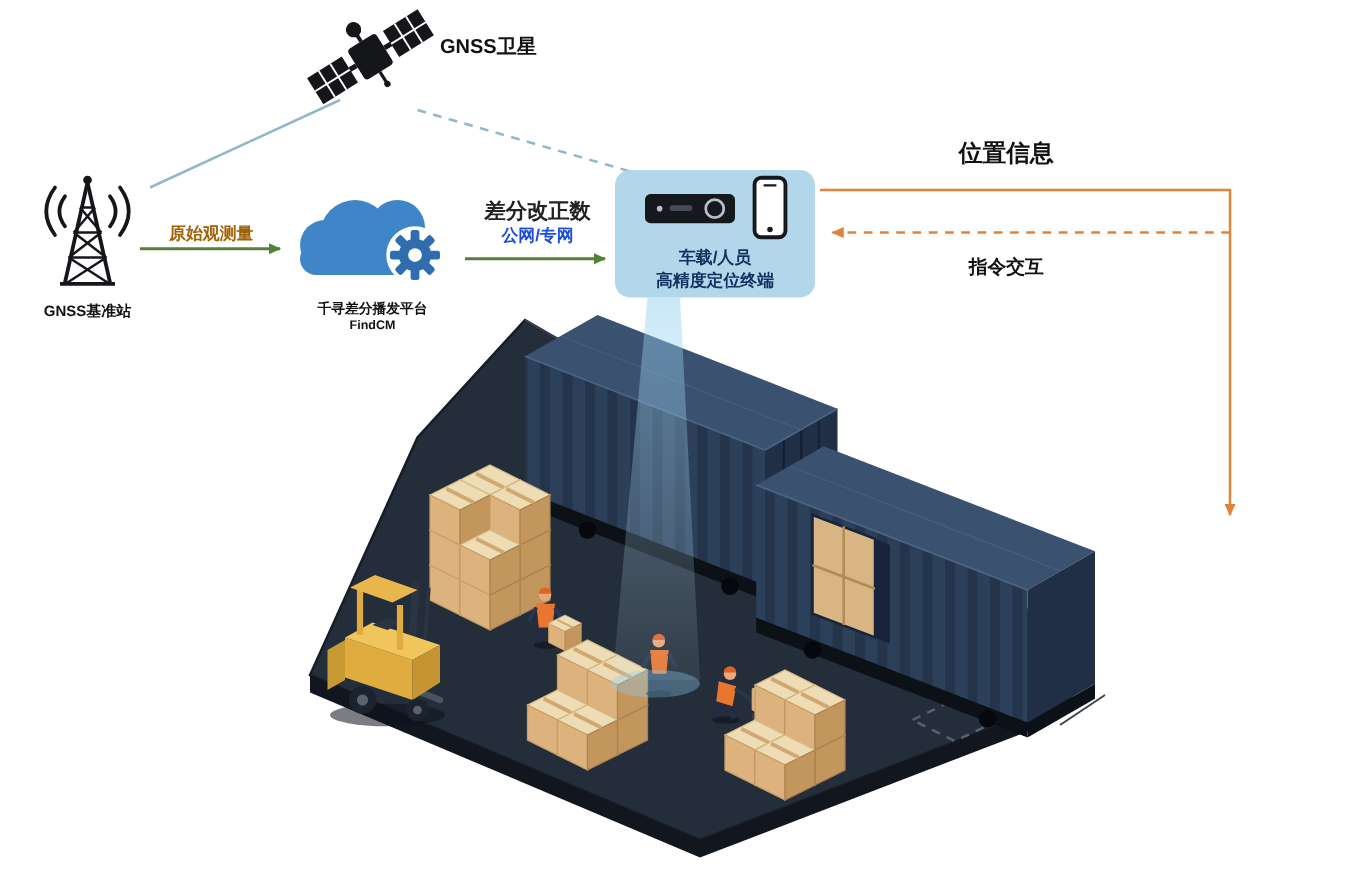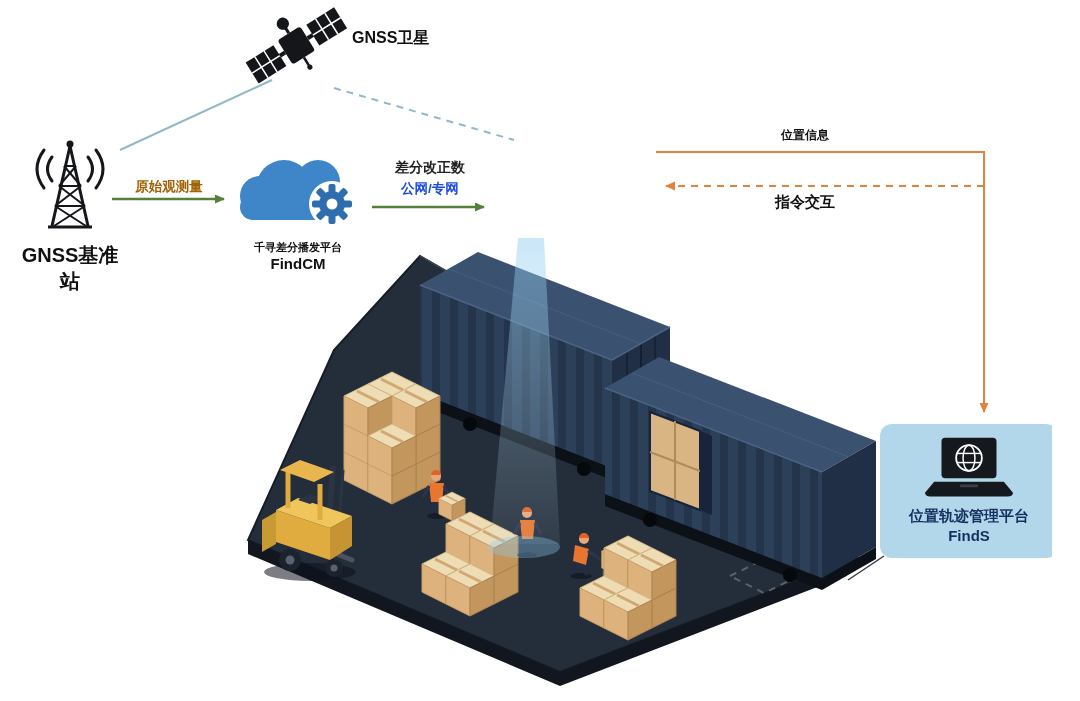--- a/index.html
+++ b/index.html
@@ -226,21 +226,21 @@
       <line x1="37" y1="52" x2="59" y2="52" stroke="#14161a" stroke-width="2"></line>
       <line x1="33" y1="72" x2="63" y2="72" stroke="#14161a" stroke-width="2"></line>
       <line x1="42" y1="32" x2="59" y2="52" stroke="#14161a" stroke-width="2"></line>
       <line x1="54" y1="32" x2="37" y2="52" stroke="#14161a" stroke-width="2"></line>
       <line x1="37" y1="52" x2="63" y2="72" stroke="#14161a" stroke-width="2"></line>
       <line x1="59" y1="52" x2="33" y2="72" stroke="#14161a" stroke-width="2"></line>
       <line x1="33" y1="72" x2="64" y2="92" stroke="#14161a" stroke-width="2"></line>
       <line x1="63" y1="72" x2="32" y2="92" stroke="#14161a" stroke-width="2"></line>
       <line x1="26" y1="93" x2="70" y2="93" stroke="#14161a" stroke-width="3"></line>
     </svg>
-    <div class="diagram-label" style="position:static; font-size:20px; margin-top:4px;">GNSS基准站</div>
+    <div class="diagram-label" style="position:static; font-size:12px; margin-top:4px;">GNSS基准站</div>
   </div>
 
   <div class="diagram-label" style="left:110px; top:178px; width:118px; font-size:13.5px; color:#a16207;">原始观测量</div>
 
   <div class="node-col" style="left:216px; top:138px; width:164px;">
     <svg width="140" height="100" viewBox="0 0 140 100">
       <circle cx="56" cy="50" r="28" fill="#3f86c9"></circle>
       <circle cx="90" cy="44" r="22" fill="#3f86c9"></circle>
       <circle cx="32" cy="58" r="20" fill="#3f86c9"></circle>
       <rect x="12" y="56" width="92" height="26" rx="13" fill="#3f86c9"></rect>
@@ -254,37 +254,41 @@
           <rect x="-3.5" y="-20" width="7" height="9" rx="2" transform="rotate(180)"></rect>
           <rect x="-3.5" y="-20" width="7" height="9" rx="2" transform="rotate(225)"></rect>
           <rect x="-3.5" y="-20" width="7" height="9" rx="2" transform="rotate(270)"></rect>
           <rect x="-3.5" y="-20" width="7" height="9" rx="2" transform="rotate(315)"></rect>
         </g>
         <circle r="13" fill="#2f6eae"></circle>
         <circle r="5.5" fill="#ffffff"></circle>
       </g>
     </svg>
     <div class="diagram-label" style="position:static; font-size:11px; margin-top:2px;">千寻差分播发平台</div>
-    <div class="diagram-label" style="position:static; font-size:15px;">FindCM</div>
-  </div>
-
-  <div class="diagram-label" style="left:372px; top:158px; width:116px; font-size:14px; color:#222;">差分改正数</div>
+    <div class="diagram-label" style="position:static; font-size:10px;">FindCM</div>
+  </div>
+
+  <div class="diagram-label" style="left:372px; top:158px; width:116px; font-size:17px; color:#222;">差分改正数</div>
   <div class="diagram-label" style="left:372px; top:180px; width:116px; font-size:13.5px; color:#1d4ed8;">公网/专网</div>
 
-
-  <div class="diagram-label" style="left:750px; top:128px; width:110px; font-size:12px;">位置信息</div>
-  <div class="diagram-label" style="left:750px; top:192px; width:110px; font-size:15px;">指令交互</div>
-
-  <div class="node-box" style="left:880px; top:424px; width:178px; height:134px;">
-    <svg width="96" height="66" viewBox="0 0 104 72" style="margin-bottom:4px;">
-      <rect x="22" y="2" width="60" height="44" rx="4" fill="#15181d"></rect>
-      <circle cx="52" cy="24" r="14" fill="none" stroke="#ffffff" stroke-width="2"></circle>
-      <ellipse cx="52" cy="24" rx="6.5" ry="14" fill="none" stroke="#ffffff" stroke-width="1.6"></ellipse>
-      <line x1="39" y1="19" x2="65" y2="19" stroke="#ffffff" stroke-width="1.6"></line>
-      <line x1="39" y1="29" x2="65" y2="29" stroke="#ffffff" stroke-width="1.6"></line>
-      <path d="M14,50 L90,50 L100,62 Q100,66 94,66 L10,66 Q4,66 4,62 Z" fill="#15181d"></path>
-      <rect x="42" y="53" width="20" height="3" rx="1.5" fill="#3a4049"></rect>
-    </svg>
-    <div class="nb-label lg">位置轨迹管理平台</div>
-    <div class="nb-label lg">FindS</div>
-  </div>
+  <div class="node-box" style="left:492px; top:136px; width:160px; height:102px;">
+    <div class="term-icons">
+      <svg width="78" height="36" viewBox="0 0 84 40">
+        <rect x="2" y="8" width="80" height="26" rx="5" fill="#15181d"></rect>
+        <circle cx="64" cy="21" r="8" fill="none" stroke="#b9bec6" stroke-width="2.5"></circle>
+        <circle cx="15" cy="21" r="2.5" fill="#b9bec6"></circle>
+        <rect x="24" y="18" width="20" height="5" rx="2" fill="#444b55"></rect>
+      </svg>
+      <svg width="30" height="52" viewBox="0 0 34 58">
+        <rect x="3" y="2" width="28" height="54" rx="6" fill="#ffffff" stroke="#15181d" stroke-width="3.5"></rect>
+        <line x1="12" y1="9" x2="22" y2="9" stroke="#15181d" stroke-width="2" stroke-linecap="round"></line>
+        <circle cx="17" cy="49" r="2.5" fill="#15181d"></circle>
+      </svg>
+    </div>
+    <div class="nb-label">车载/人员</div>
+    <div class="nb-label">高精度定位终端</div>
+  </div>
+
+  <div class="diagram-label" style="left:750px; top:112px; width:110px; font-size:19px;">位置信息</div>
+  <div class="diagram-label" style="left:750px; top:204px; width:110px; font-size:15px;">指令交互</div>
+
 
 </div>
 
 </body></html>

